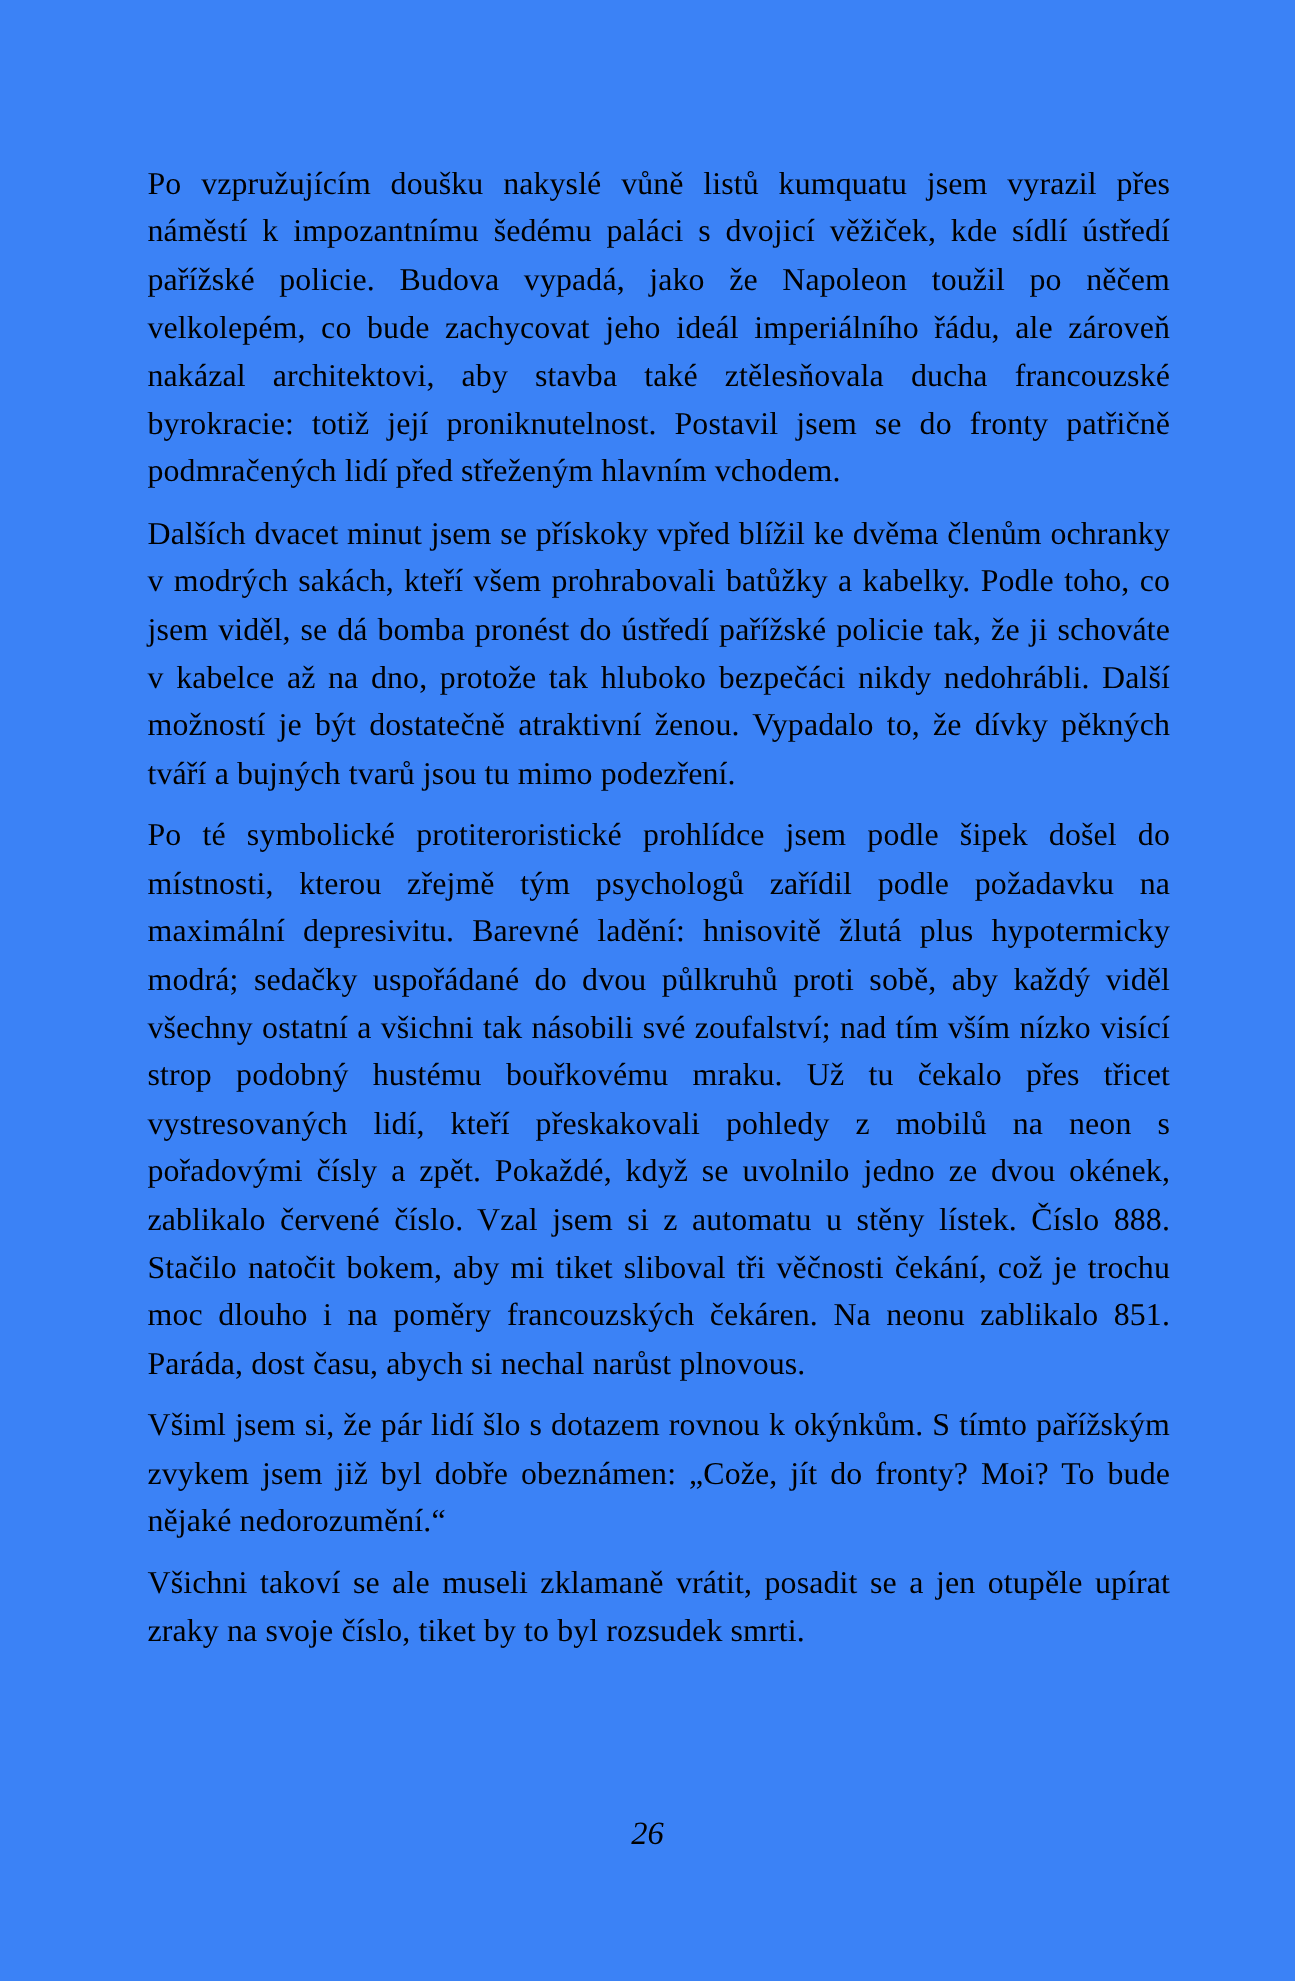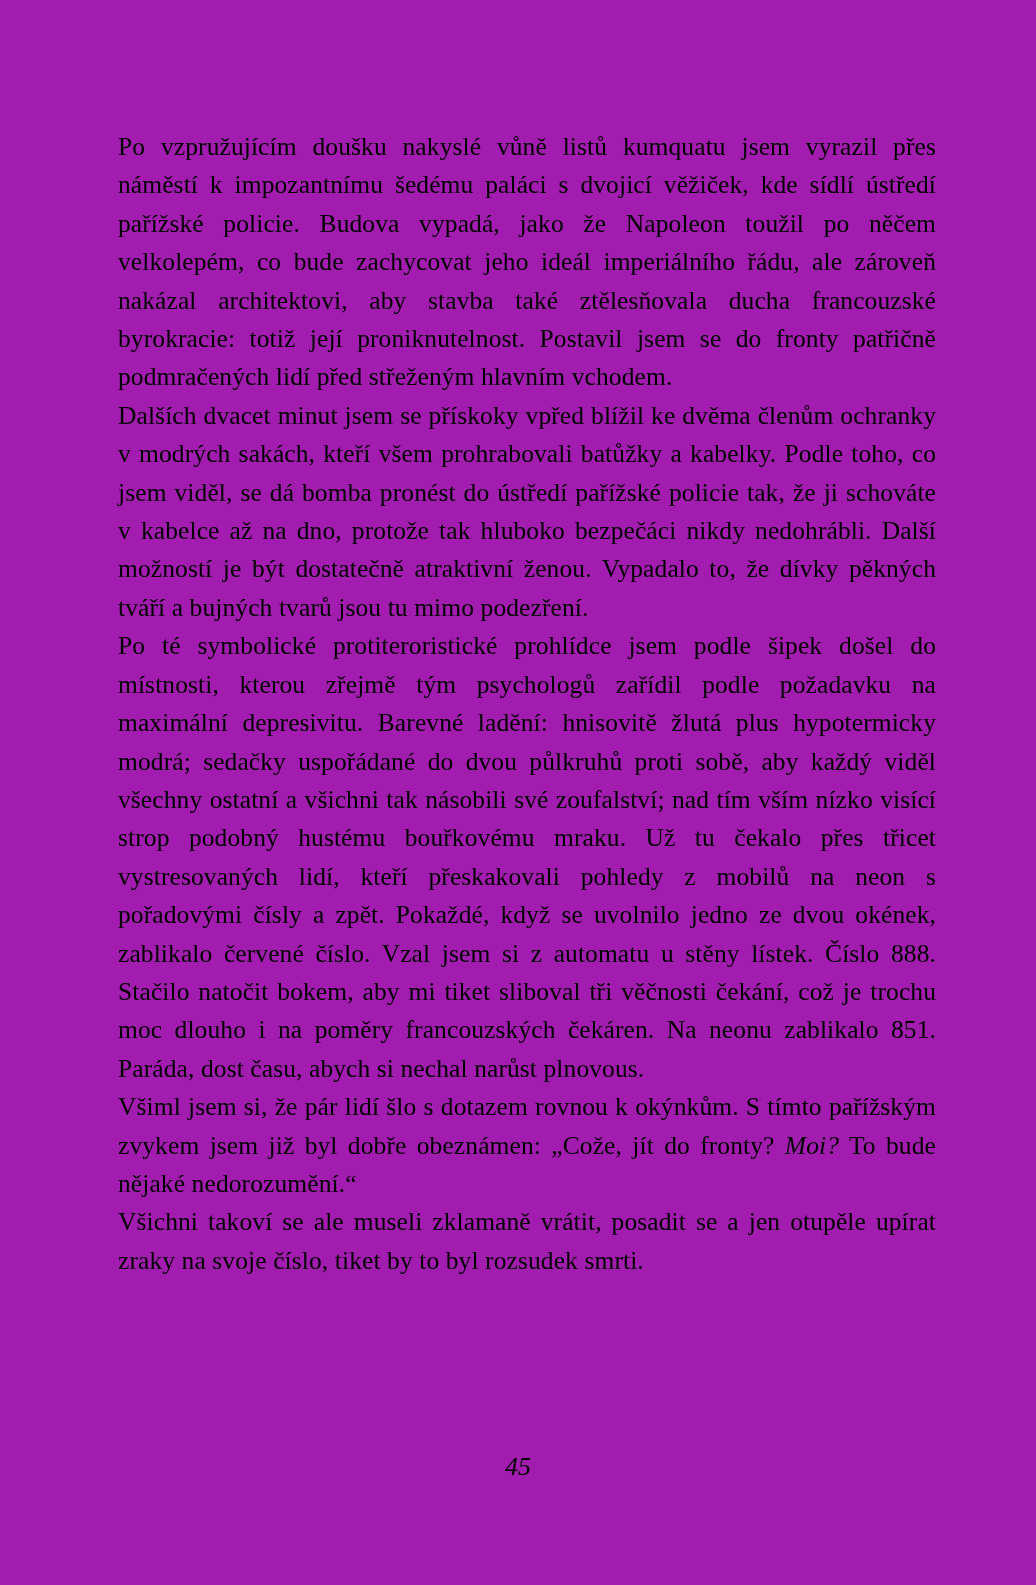--- a/index.html
+++ b/index.html
@@ -14,42 +14,41 @@
     font-family: "Liberation Serif", "DejaVu Serif", serif;
     color: #000000;
     overflow: hidden;
   }
   .page {
     position: absolute;
     left: 0;
     top: 0;
     width: 1036px;
     height: 1585px;
-    background: #a21caf;
+    background: #3b82f6;
   }
   .text-block {
     position: absolute;
     left: 118px;
     top: 128px;
     width: 818px;
   }
   p.para {
     margin: 0;
     font-size: 25.5px;
     line-height: 38.4px;
     text-align: justify;
     text-justify: inter-word;
     hyphens: manual;
     letter-spacing: 0.1px;
   }
   p.para + p.para {
-    margin-top: 0;
+    margin-top: 11px;
   }
   .italic {
-    font-style: italic;
   }
   .folio {
     position: absolute;
     left: 0;
     top: 1452px;
     width: 1036px;
     text-align: center;
     font-size: 26px;
     font-style: italic;
     font-family: "Liberation Serif", "DejaVu Serif", serif;
@@ -60,14 +59,14 @@
 <body>
 
 <div class="page">
   <div class="text-block">
     <p class="para">Po vzpružujícím doušku nakyslé vůně listů kumquatu jsem vyrazil přes náměstí k impozantnímu šedému paláci s dvojicí věžiček, kde sídlí ústředí pařížské policie. Budova vypadá, jako že Napoleon toužil po něčem velkolepém, co bude zachycovat jeho ideál imperiálního řádu, ale zároveň nakázal architektovi, aby stavba také ztělesňovala ducha francouzské byrokracie: totiž její proniknutelnost. Postavil jsem se do fronty patřičně podmračených lidí před střeženým hlavním vchodem.</p>
     <p class="para">Dalších dvacet minut jsem se přískoky vpřed blížil ke dvěma členům ochranky v modrých sakách, kteří všem prohrabovali batůžky a kabelky. Podle toho, co jsem viděl, se dá bomba pronést do ústředí pařížské policie tak, že ji schováte v kabelce až na dno, protože tak hluboko bezpečáci nikdy nedohrábli. Další možností je být dostatečně atraktivní ženou. Vypadalo to, že dívky pěkných tváří a bujných tvarů jsou tu mimo podezření.</p>
     <p class="para">Po té symbolické protiteroristické prohlídce jsem podle šipek došel do místnosti, kterou zřejmě tým psychologů zařídil podle požadavku na maximální depresivitu. Barevné ladění: hnisovitě žlutá plus hypotermicky modrá; sedačky uspořádané do dvou půlkruhů proti sobě, aby každý viděl všechny ostatní a všichni tak násobili své zoufalství; nad tím vším nízko visící strop podobný hustému bouřkovému mraku. Už tu čekalo přes třicet vystresovaných lidí, kteří přeskakovali pohledy z mobilů na neon s pořadovými čísly a zpět. Pokaždé, když se uvolnilo jedno ze dvou okének, zablikalo červené číslo. Vzal jsem si z automatu u stěny lístek. Číslo 888. Stačilo natočit bokem, aby mi tiket sliboval tři věčnosti čekání, což je trochu moc dlouho i na poměry francouzských čekáren. Na neonu zablikalo 851. Paráda, dost času, abych si nechal narůst plnovous.</p>
     <p class="para"><span>Všiml jsem si, že pár lidí šlo s dotazem rovnou k okýnkům. S tímto pařížským zvykem jsem již byl dobře obeznámen: „Cože, jít do fronty? </span><span class="italic">Moi?</span><span> To bude nějaké nedorozumění.“</span></p>
     <p class="para">Všichni takoví se ale museli zklamaně vrátit, posadit se a jen otupěle upírat zraky na svoje číslo, tiket by to byl rozsudek smrti.</p>
   </div>
-  <div class="folio">45</div>
+  <div class="folio">26</div>
 </div>
 
 </body></html>

